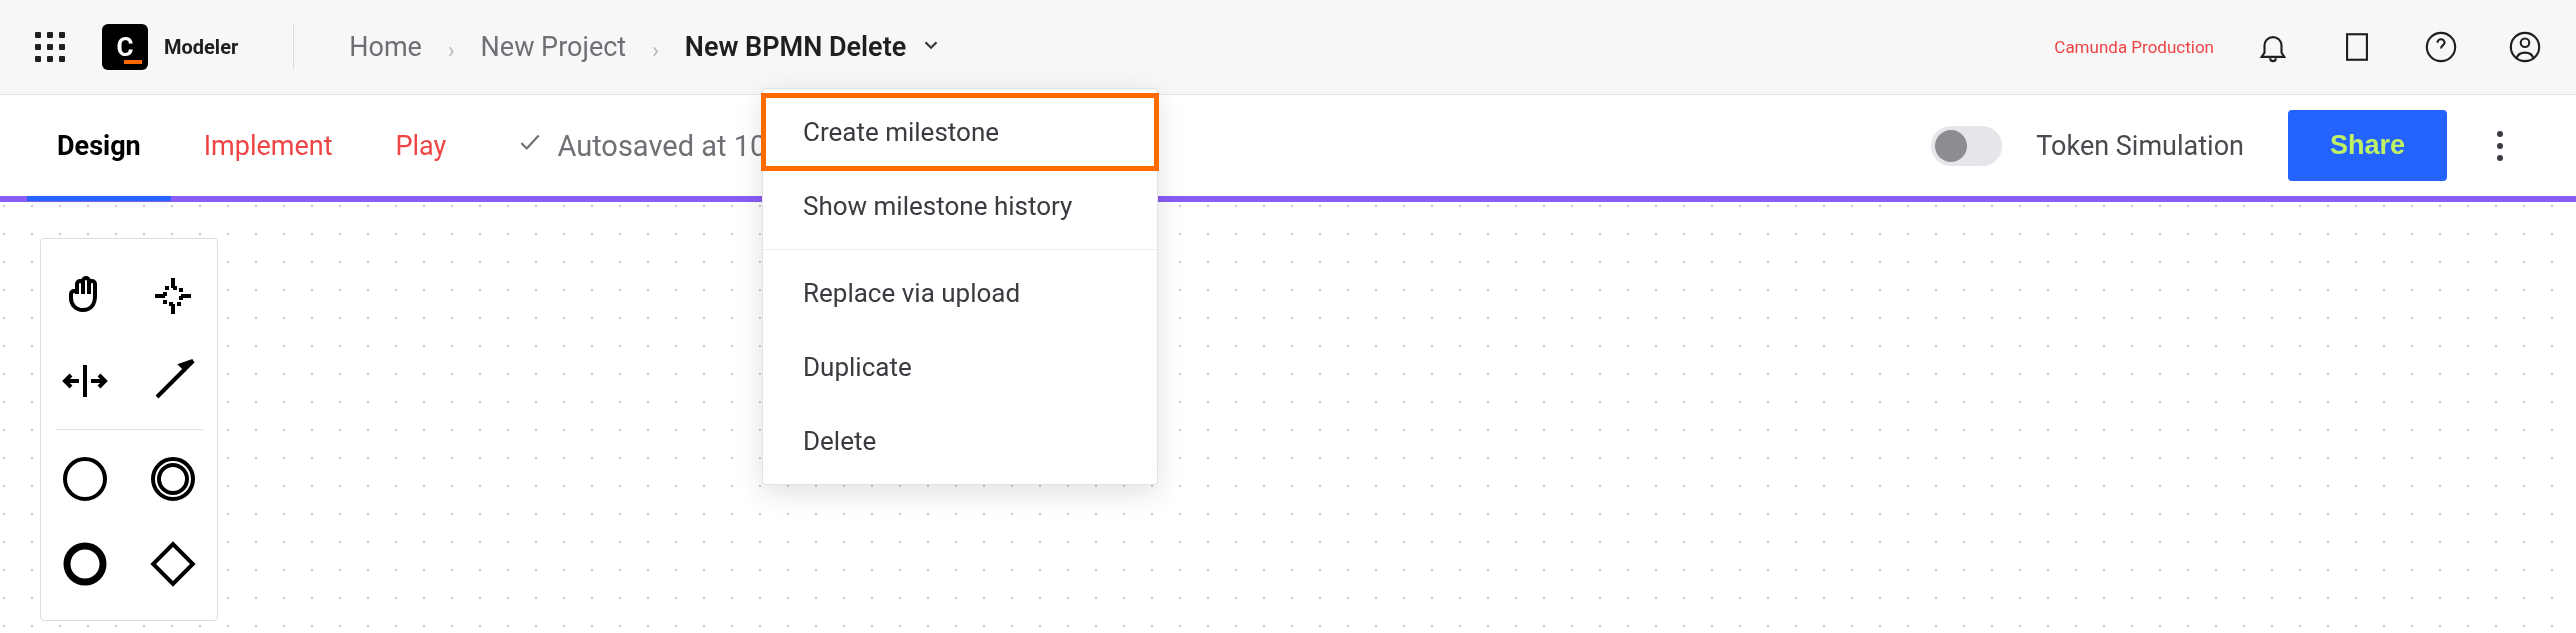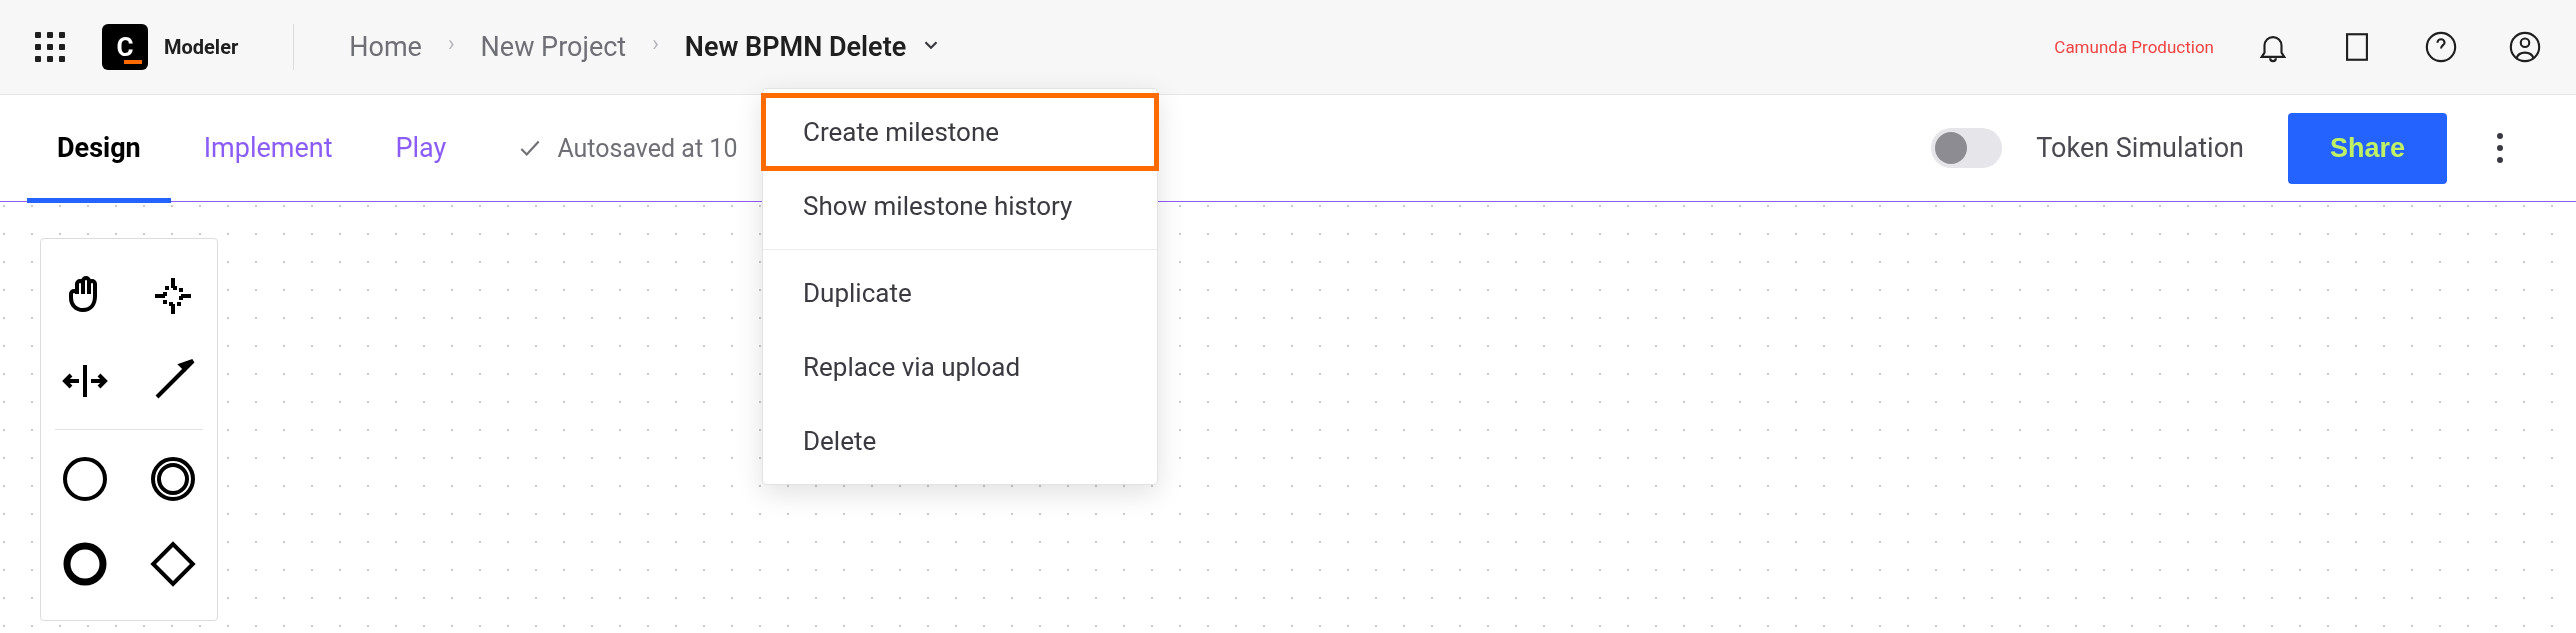--- a/index.html
+++ b/index.html
@@ -26,45 +26,45 @@
 .logo-box {
   width: 46px; height: 46px; background:#000; border-radius:6px;
   display:flex; align-items:center; justify-content:center;
   margin-right: 16px;
 }
 .logo-inner { color:#fff; font-weight:700; font-size:26px; position:relative; }
 .logo-underline { position:absolute; bottom:-2px; left:8px; width:18px; height:4px; background:#ff6b00; }
 .product-name { font-size:20px; font-weight:700; color:#1f1f1f; }
 .vdiv { width:1px; height:46px; background:#dcdcde; margin: 0 55px; }
 
-.breadcrumb { display:flex; align-items:flex-start; gap:26px; font-size:27px; }
+.breadcrumb { display:flex; align-items:flex-end; gap:26px; font-size:27px; }
 .crumb { color:#6f6f76; cursor:pointer; }
 .chevron { color:#b5b5bb; font-size:22px; }
 .crumb-current { color:#1f1f1f; font-weight:600; display:flex; align-items:center; gap:14px; cursor:pointer; }
 .crumb-caret svg { width:22px; height:22px; }
 
 .topbar-spacer { flex:1; }
 .org-name { font-size:17px; color:#ef4444; margin-right:40px; }
 .top-icon { width:38px; height:38px; display:flex; align-items:center; justify-content:center; margin-right:46px; cursor:pointer; }
 .top-icon:last-child { margin-right:0; }
 .top-icon svg { width:34px; height:34px; stroke:#1f1f1f; stroke-width:1.5; fill:none; }
 
 
 .tabbar {
   height: 107px;
-  border-bottom: 1px solid #8b5cf6;
+  border-bottom: 6px solid #8b5cf6;
   display:flex; align-items:center;
   padding: 0 57px 0 57px;
   position:relative;
 }
-.tab { font-size:27px; color:#8b5cf6; margin-right:63px; cursor:pointer; padding: 38px 0; }
+.tab { font-size:27px; color:#ef4444; margin-right:63px; cursor:pointer; padding: 38px 0; }
 .tab.active { color:#000; font-weight:700; position:relative; }
 .tab.active::after { content:""; position:absolute; left:-30px; right:-30px; bottom:-1px; height:5px; background:#2563ff; }
 
-.autosave { display:flex; align-items:center; gap:14px; color:#6f6f76; font-size:25px; margin-left:8px; }
+.autosave { display:flex; gap:14px; color:#6f6f76; font-size:29px; margin-left:8px; }
 .autosave svg { width:26px; height:26px; stroke:#6f6f76; stroke-width:2; fill:none; }
 
 .tabbar-spacer { flex:1; }
 
 .toggle-wrap { display:flex; align-items:center; gap:34px; margin-right:44px; }
 .toggle {
   width:71px; height:40px; background:#e6e6ea; border-radius:40px; position:relative; cursor:pointer;
 }
 .toggle-knob { width:32px; height:32px; background:#8c8c92; border-radius:50%; position:absolute; top:4px; left:4px; }
 .toggle-label { font-size:27px; color:#4a4a50; }
@@ -285,18 +285,18 @@
   </div>
 </div>
 
 <div class="dropdown">
   <div class="menu-section">
     <div class="menu-item highlight">Create milestone</div>
     <div class="menu-item">Show milestone history</div>
   </div>
   <div class="menu-divider"></div>
   <div class="menu-section">
+    <div class="menu-item">Replace via upload</div>
     <div class="menu-item">Duplicate</div>
-    <div class="menu-item">Replace via upload</div>
     <div class="menu-item">Delete</div>
   </div>
 </div>
 
 
 </body></html>

